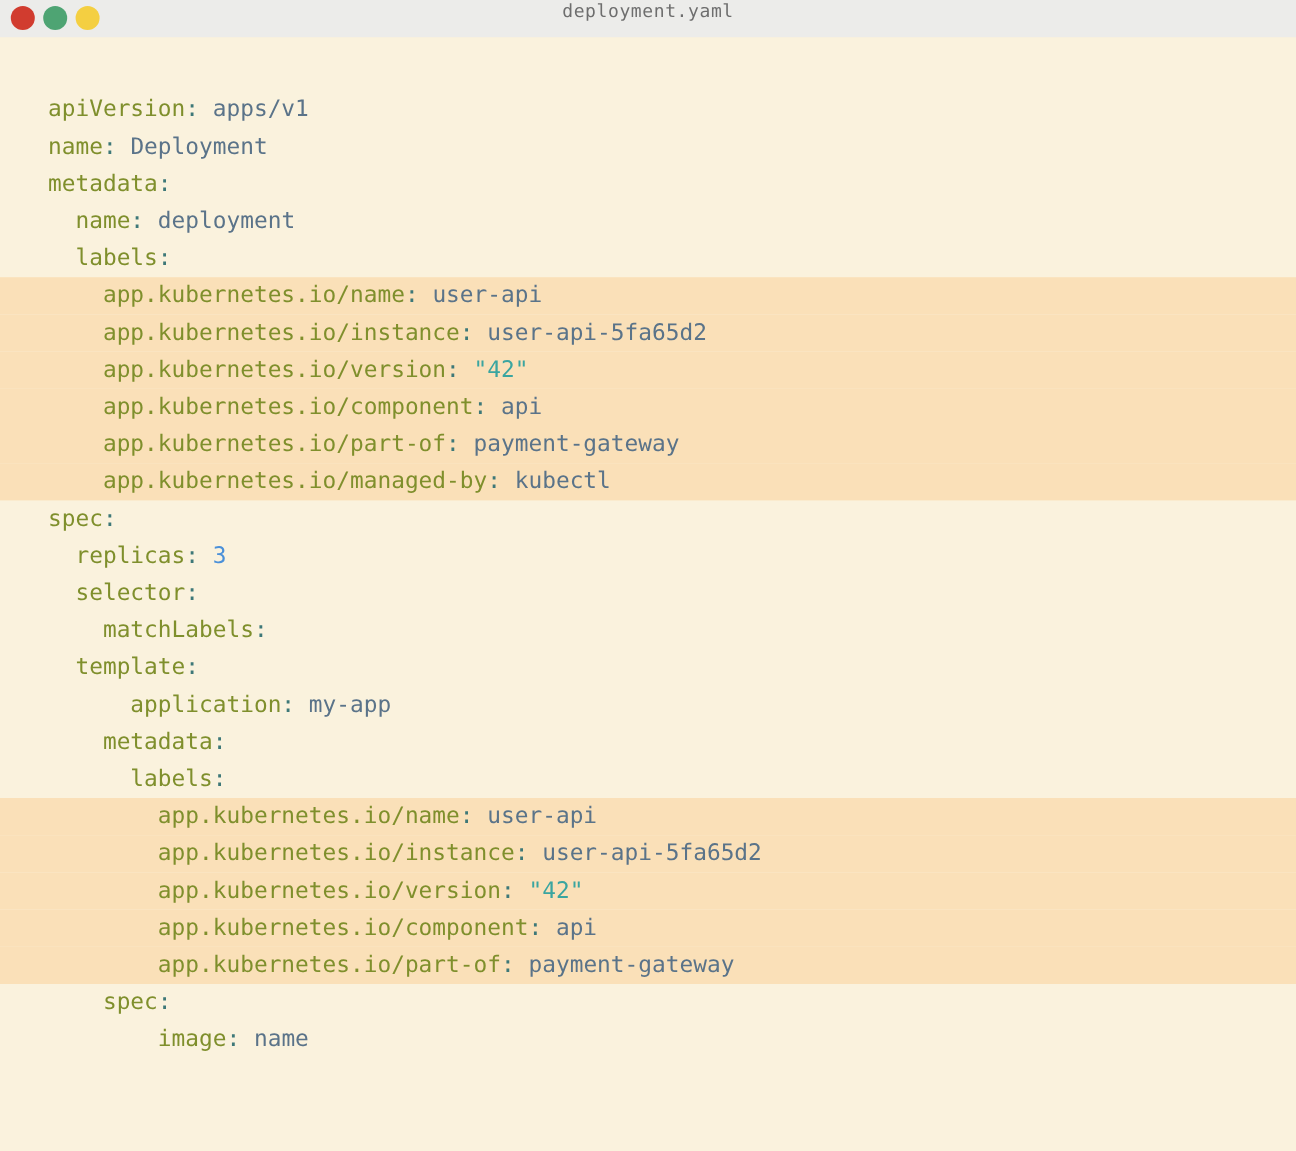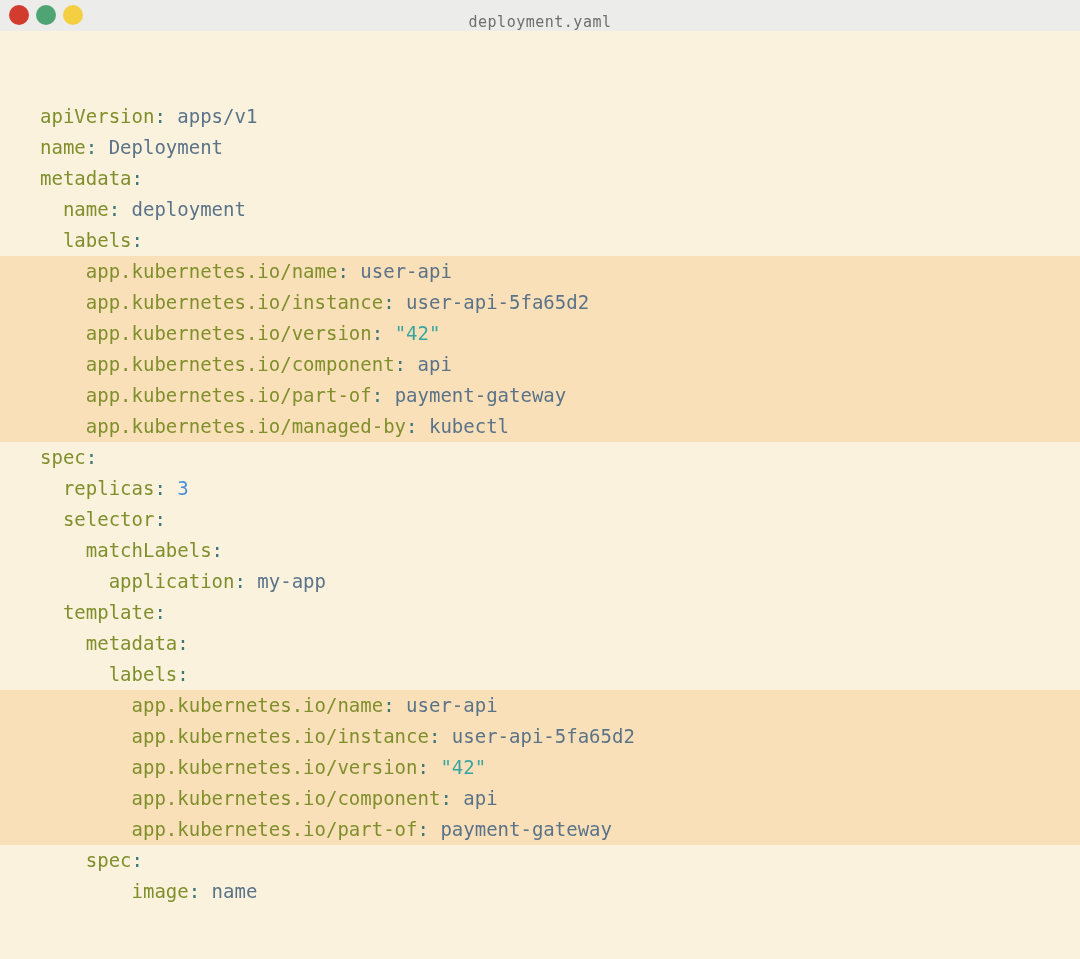--- a/index.html
+++ b/index.html
@@ -7,29 +7,29 @@
     width: 1080px; height: 959px;
     background: var(--code-bg, #faf2dd);
     font-family: "DejaVu Sans Mono", "Liberation Mono", monospace;
     overflow: hidden;
   }
   .window { width: 1080px; height: 959px; display: flex; flex-direction: column; }
   .titlebar {
     height: 31px; flex: 0 0 31px;
     background: var(--titlebar-bg, #ececea);
     position: relative;
-    display: flex; align-items: flex-end; justify-content: center;
+    display: flex; align-items: flex-start; justify-content: center;
   }
   .lights { position: absolute; left: 9px; top: 5px; display: flex; gap: 7px; }
   .light { width: 20px; height: 20px; border-radius: 50%; border: none; padding: 0; cursor: default; }
   .title { font-size: 15px; color: var(--title-text, #6e6e6e); letter-spacing: 0.5px; }
   .code {
     flex: 1 1 auto;
     background: var(--code-bg, #faf2dd);
-    padding-top: 70px;
+    padding-top: 45px;
     font-size: 19px; line-height: 31px;
   }
   .line { white-space: pre; height: 31px; padding-left: 40px; }
   .line.hl { background: var(--highlight-bg, #fae0b8); }
   .k { color: var(--key, #7f8f2c); }
   .v { color: var(--value, #5a7389); }
   .p { color: var(--punct, #3d7878); }
   .s { color: var(--string, #3aa5a0); }
   .n { color: var(--number, #4a90d9); }
 </style>
@@ -55,22 +55,22 @@
         <div class="line hl"><span class="k">    app.kubernetes.io/name</span><span class="p">: </span><span class="v">user-api</span></div>
         <div class="line hl"><span class="k">    app.kubernetes.io/instance</span><span class="p">: </span><span class="v">user-api-5fa65d2</span></div>
         <div class="line hl"><span class="k">    app.kubernetes.io/version</span><span class="p">: </span><span class="s">"42"</span></div>
         <div class="line hl"><span class="k">    app.kubernetes.io/component</span><span class="p">: </span><span class="v">api</span></div>
         <div class="line hl"><span class="k">    app.kubernetes.io/part-of</span><span class="p">: </span><span class="v">payment-gateway</span></div>
         <div class="line hl"><span class="k">    app.kubernetes.io/managed-by</span><span class="p">: </span><span class="v">kubectl</span></div>
         <div class="line"><span class="k">spec</span><span class="p">:</span></div>
         <div class="line"><span class="k">  replicas</span><span class="p">: </span><span class="n">3</span></div>
         <div class="line"><span class="k">  selector</span><span class="p">:</span></div>
         <div class="line"><span class="k">    matchLabels</span><span class="p">:</span></div>
+        <div class="line"><span class="k">  template</span><span class="p">:</span></div>
         <div class="line"><span class="k">      application</span><span class="p">: </span><span class="v">my-app</span></div>
-        <div class="line"><span class="k">  template</span><span class="p">:</span></div>
         <div class="line"><span class="k">    metadata</span><span class="p">:</span></div>
         <div class="line"><span class="k">      labels</span><span class="p">:</span></div>
         <div class="line hl"><span class="k">        app.kubernetes.io/name</span><span class="p">: </span><span class="v">user-api</span></div>
         <div class="line hl"><span class="k">        app.kubernetes.io/instance</span><span class="p">: </span><span class="v">user-api-5fa65d2</span></div>
         <div class="line hl"><span class="k">        app.kubernetes.io/version</span><span class="p">: </span><span class="s">"42"</span></div>
         <div class="line hl"><span class="k">        app.kubernetes.io/component</span><span class="p">: </span><span class="v">api</span></div>
         <div class="line hl"><span class="k">        app.kubernetes.io/part-of</span><span class="p">: </span><span class="v">payment-gateway</span></div>
         <div class="line"><span class="k">    spec</span><span class="p">:</span></div>
         <div class="line"><span class="k">        image</span><span class="p">: </span><span class="v">name</span></div>
       </div>

